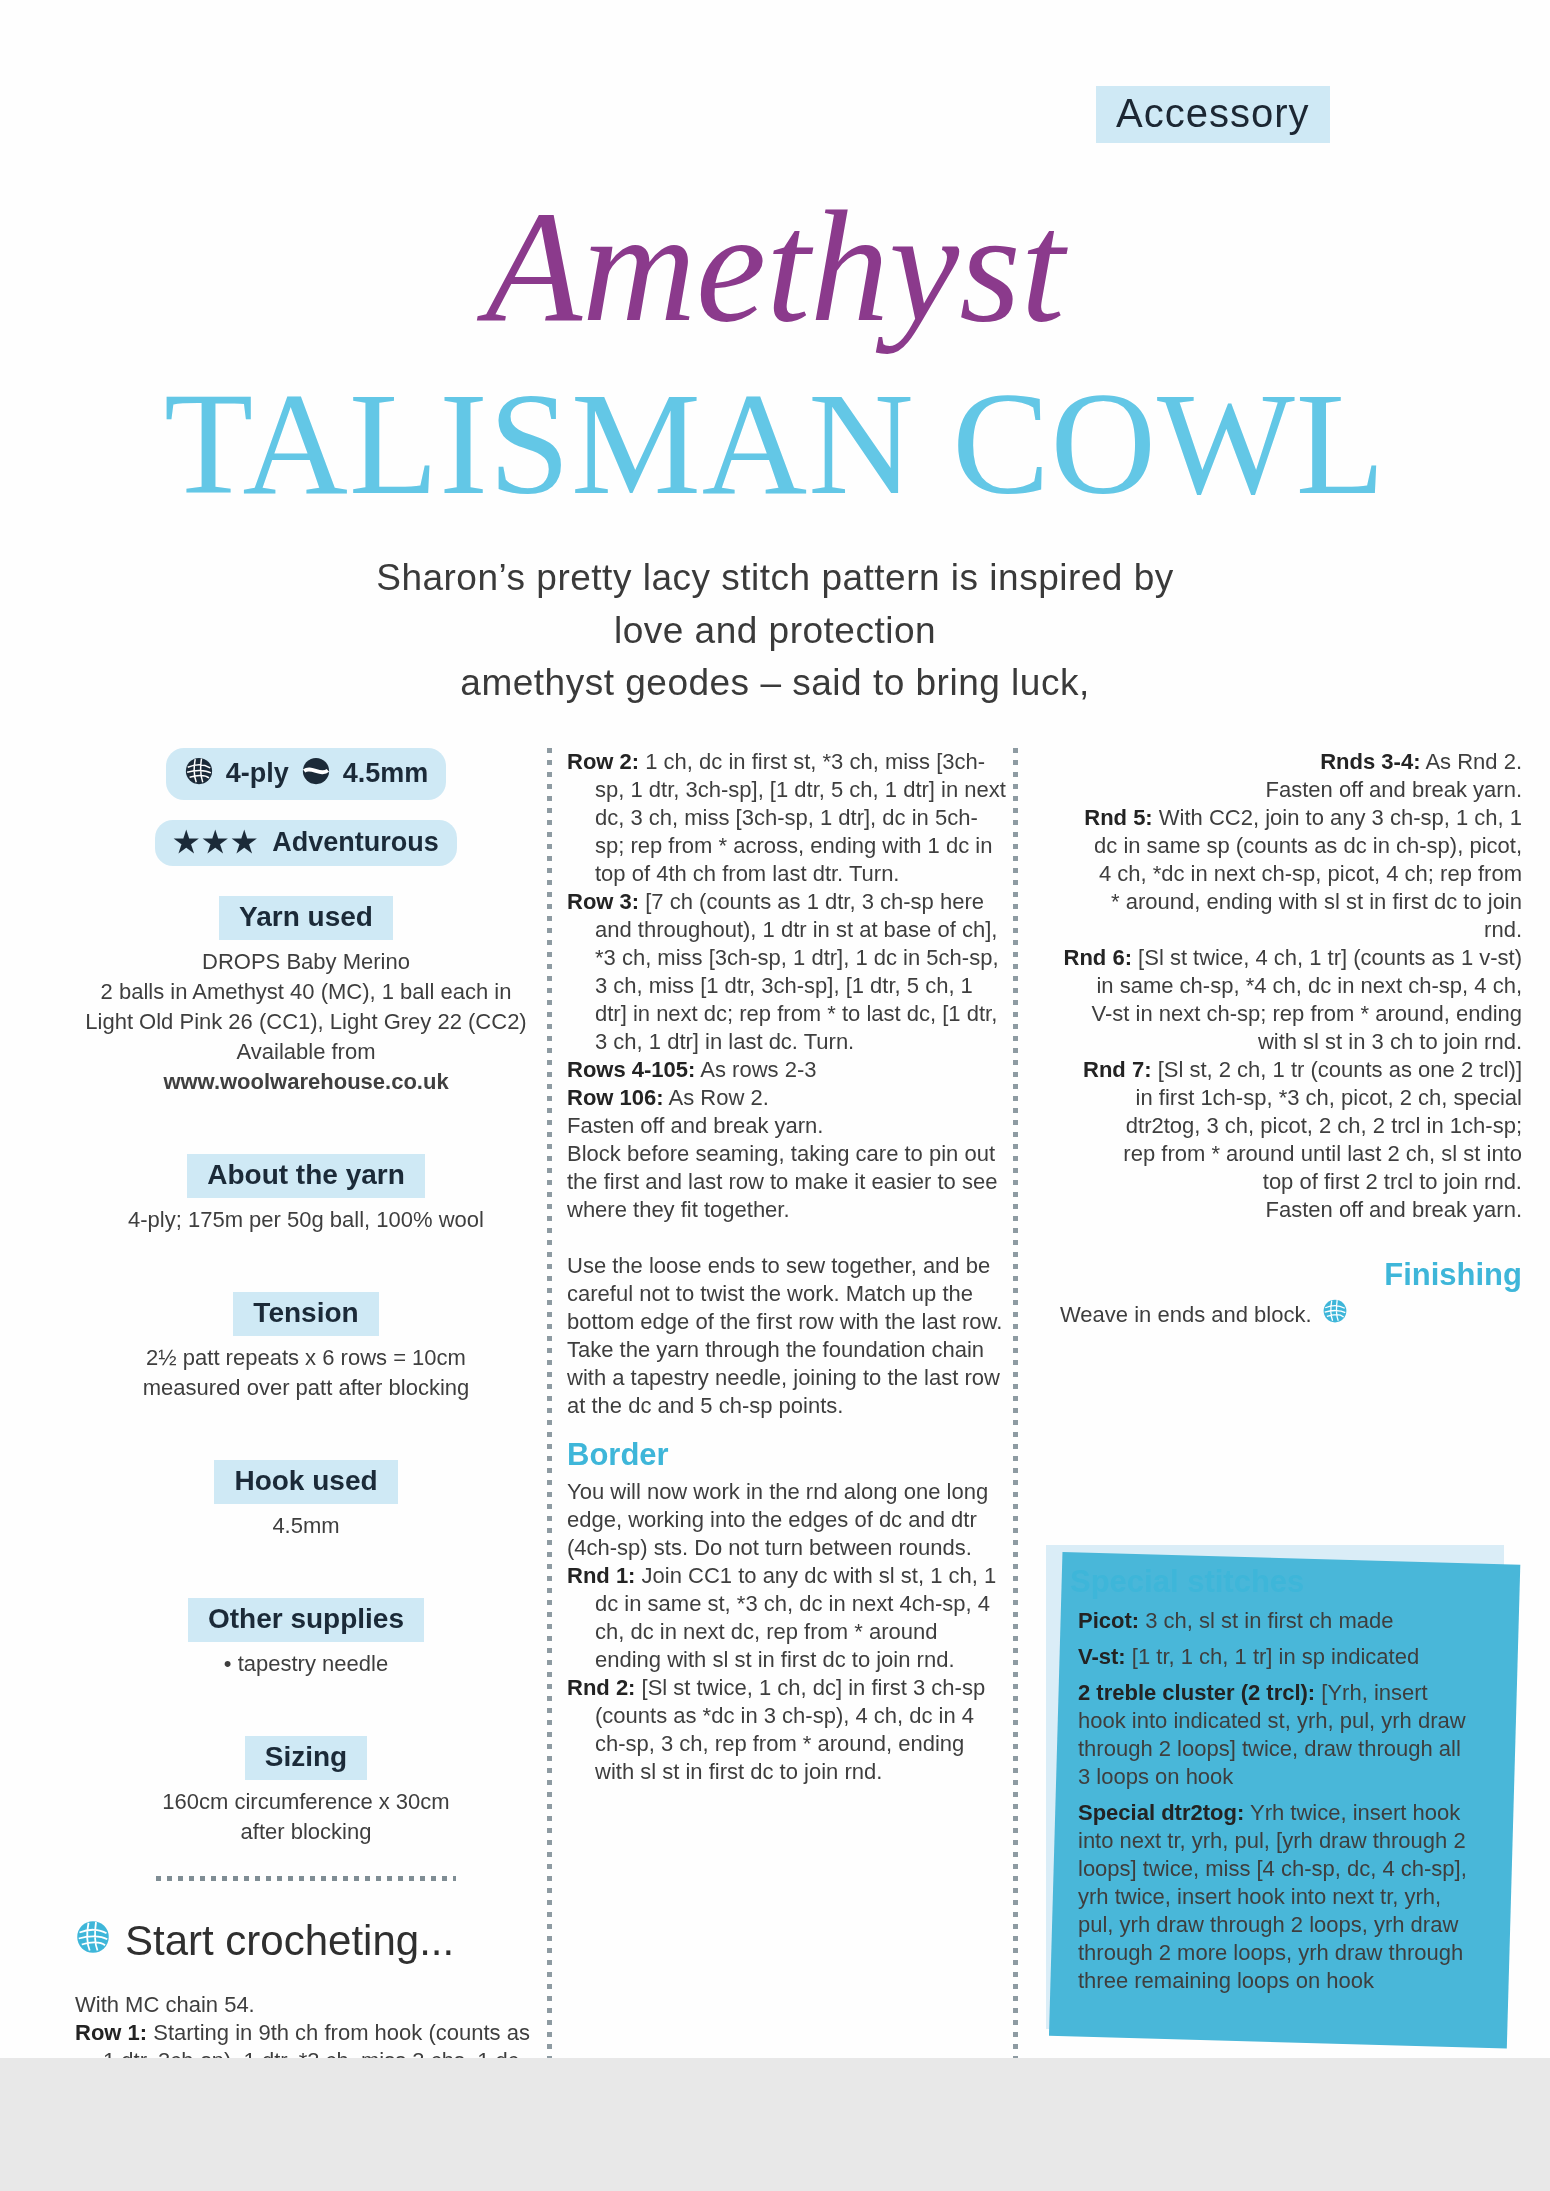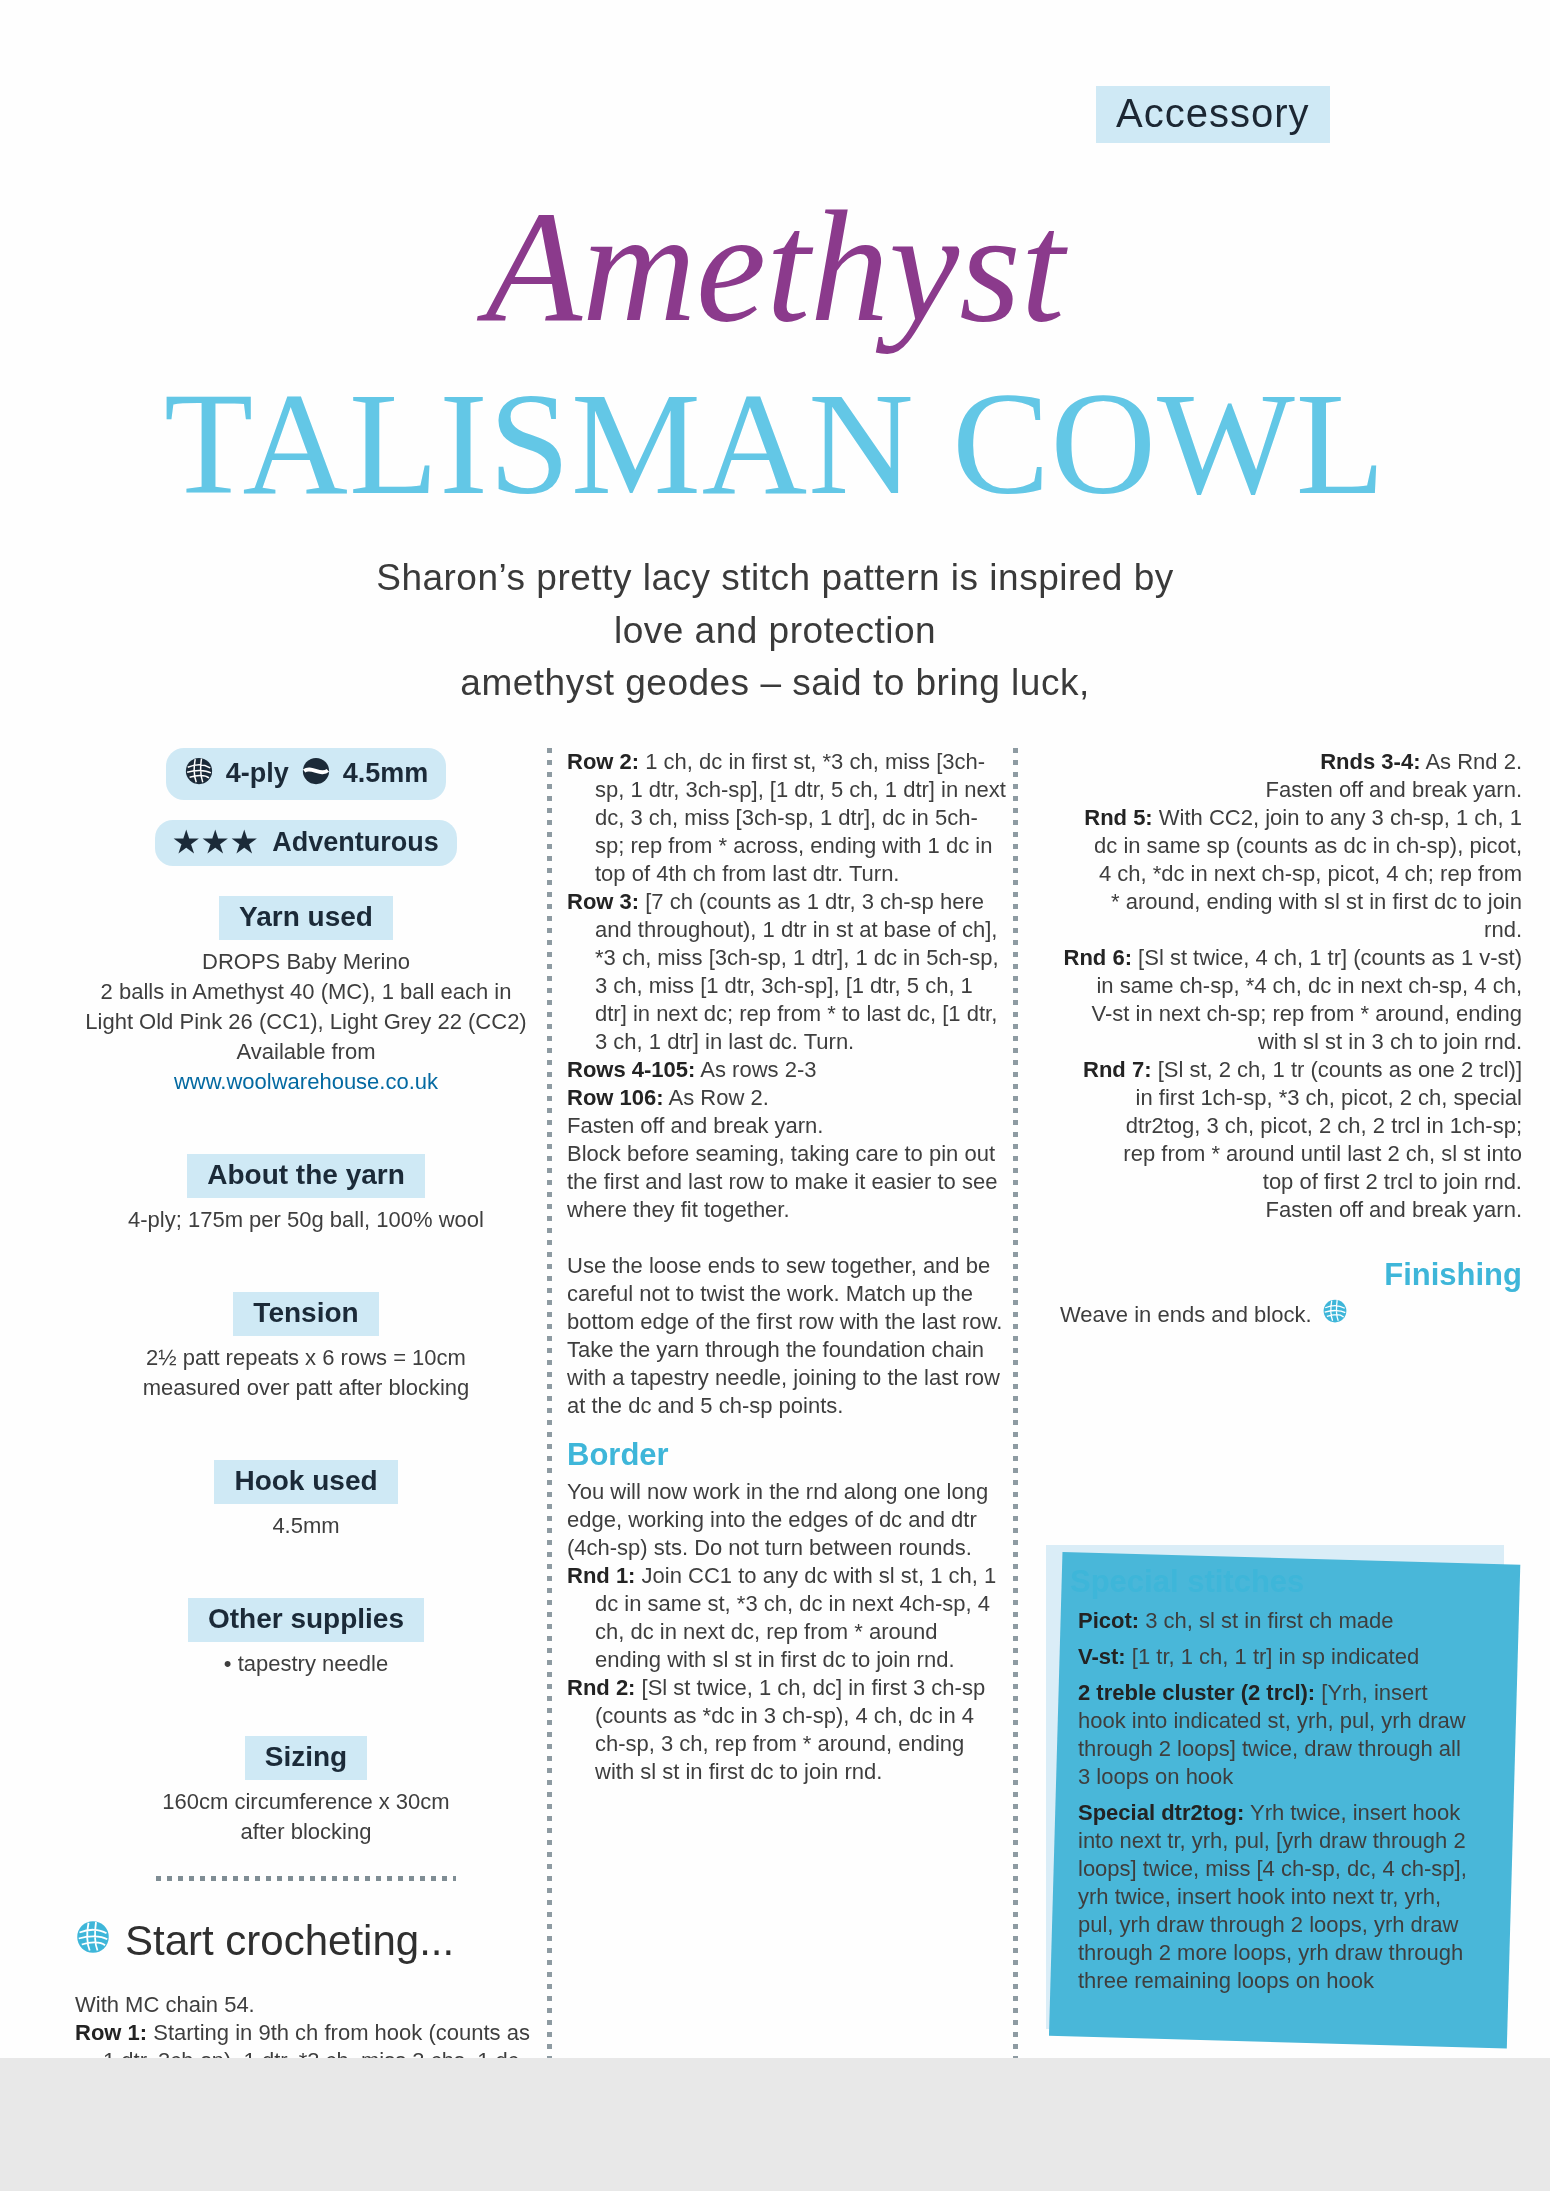--- a/index.html
+++ b/index.html
@@ -53,21 +53,21 @@
   }
   .pill .stars { letter-spacing:3px; font-size:29px; }
   .pill-row2 { margin-top:20px; }
   .sec-head {
     display:inline-block; background:#cfe9f5; color:#1b2a38;
     font-weight:bold; font-size:28px; line-height:1; padding:7px 20px 9px;
     margin-top:30px;
   }
   .info { margin-top:8px; }
   .info p { margin:2px 0 0; }
-  .info .bold-line { font-weight:normal; color:#0369a1; }
+  .info .bold-line { font-weight:bold; color:#404040; }
   .icon { display:inline-block; vertical-align:middle; }
 
   .h-dots {
     width:300px; height:5px; margin:30px auto 0;
     background-image:repeating-linear-gradient(to right,#7f8d94 0 5px,transparent 5px 11px);
   }
   .start-head {
     margin-top:36px; display:flex; align-items:center; gap:14px;
     font-size:42px; line-height:1.15; color:#2f2f2f; text-align:left;
   }

